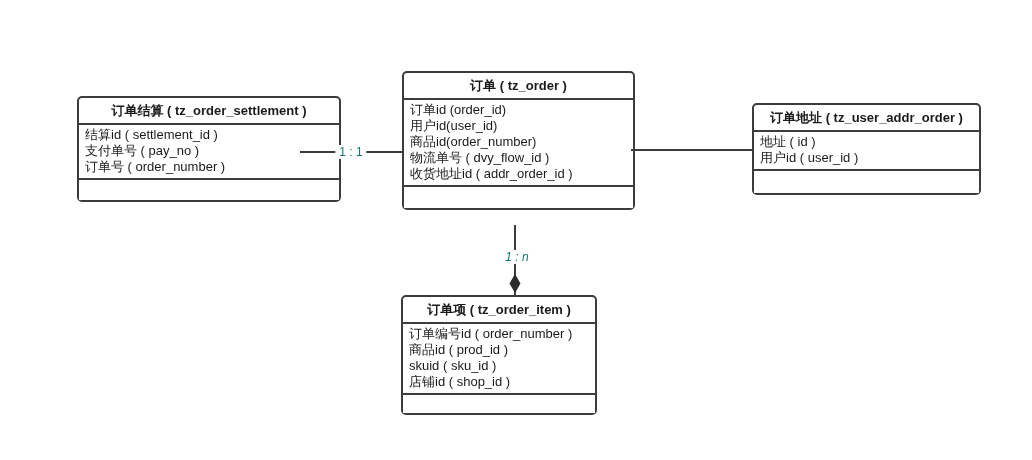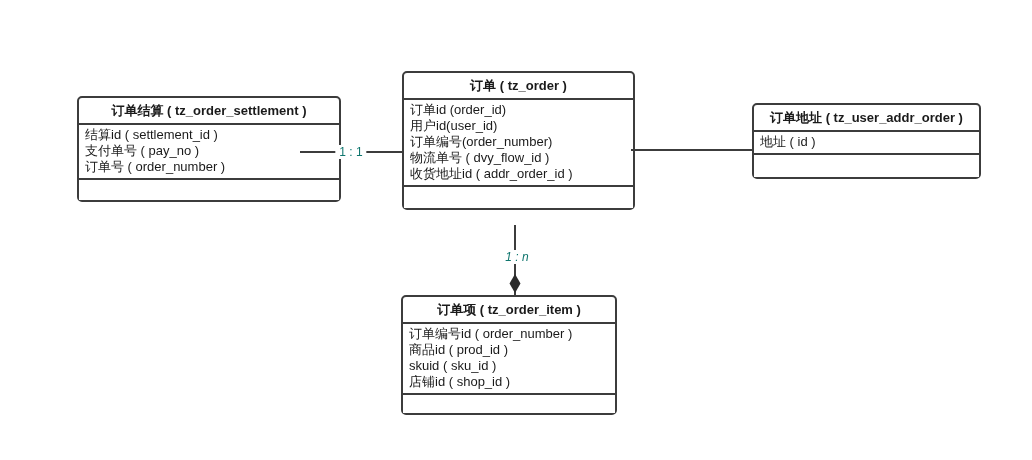--- a/index.html
+++ b/index.html
@@ -41,21 +41,21 @@
     white-space: nowrap;
   }
   .entity .footer { background: #ffffff; }
 
   #entity-settlement { left: 51px;  top: 96px;  width: 264px; margin-left: 26px; }
   #entity-settlement .footer { height: 20px; }
   #entity-order      { left: 402px; top: 71px;  width: 233px; }
   #entity-order .footer { height: 21px; }
   #entity-addr       { left: 752px; top: 103px; width: 229px; }
   #entity-addr .footer { height: 22px; }
-  #entity-item       { left: 401px; top: 295px; width: 216px; }
+  #entity-item       { left: 401px; top: 295px; width: 196px; }
   #entity-item .footer { height: 18px; }
 
   
   .connector { position: absolute; background: #3c3c3c; }
   #conn-settlement-order { left: 300px; top: 151px; width: 102px; height: 2px; }
   #conn-order-addr       { left: 631px; top: 149px; width: 121px; height: 2px; }
   #conn-order-item       { left: 514px; top: 225px; width: 2px;  height: 70px; }
 
   .conn-label {
     position: absolute;
@@ -90,31 +90,32 @@
       <div class="field">订单号 ( order_number )</div>
     </div>
     <div class="footer"></div>
   </div>
 
   <div class="entity" id="entity-order">
     <div class="title">订单 ( tz_order )</div>
     <div class="fields">
       <div class="field">订单id (order_id)</div>
       <div class="field">用户id(user_id)</div>
-      <div class="field">订单编号(order_number)</div>
+      <div class="field">商品id(order_number)</div>
       <div class="field">物流单号 ( dvy_flow_id )</div>
       <div class="field">收货地址id ( addr_order_id )</div>
     </div>
     <div class="footer"></div>
   </div>
 
   <div class="entity" id="entity-addr">
     <div class="title">订单地址 ( tz_user_addr_order )</div>
     <div class="fields">
       <div class="field">地址 ( id )</div>
+      <div class="field">用户id ( user_id )</div>
     </div>
     <div class="footer"></div>
   </div>
 
   <div class="entity" id="entity-item">
     <div class="title">订单项 ( tz_order_item )</div>
     <div class="fields">
       <div class="field">订单编号id ( order_number )</div>
       <div class="field">商品id ( prod_id )</div>
       <div class="field">skuid ( sku_id )</div>

